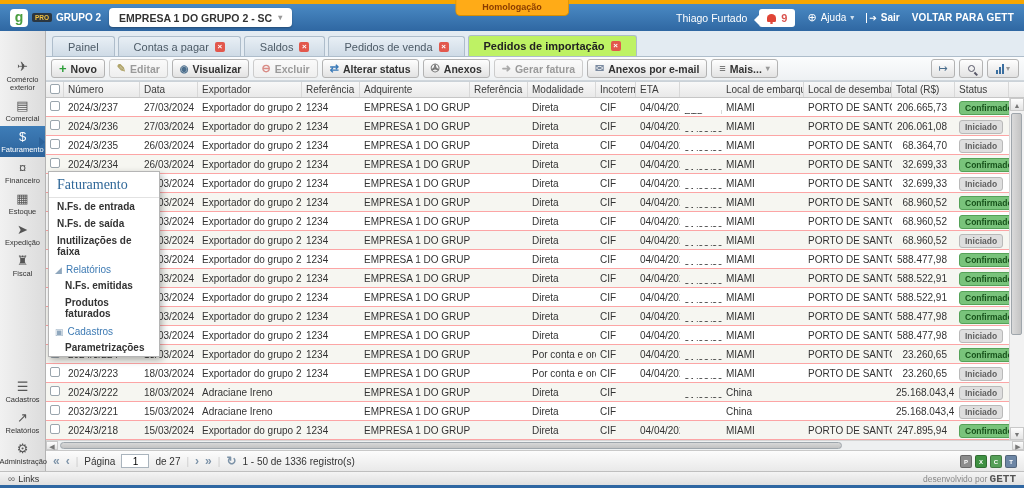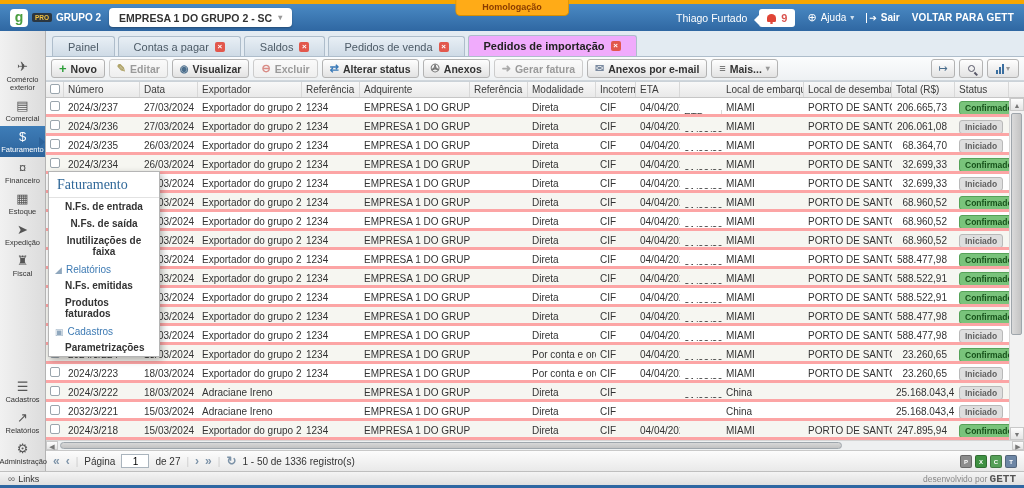--- a/index.html
+++ b/index.html
@@ -42,21 +42,21 @@
   .side-item .lbl{font-size:7.5px;color:#333;text-align:center;line-height:8px;margin-top:2px;max-width:46px;}
   .side-item.active{background:linear-gradient(#3e7db8,#2d639b);}
   .side-item.active .glyph,.side-item.active .lbl{color:#fff;}
   .side-item.active:after{content:"";position:absolute;right:-5px;top:50%;margin-top:-5px;
     border:5px solid transparent;border-left:6px solid #2d639b;z-index:60;}
   
   .main{position:absolute;left:46px;top:31px;right:0;bottom:17px;display:flex;flex-direction:column;background:#e6edf3;}
   .tabbar{height:26px;display:flex;align-items:flex-end;padding:0 6px;gap:3px;background:#e3ebf2;border-bottom:1px solid #aebdcb;}
   .tab{height:20px;display:flex;align-items:center;gap:6px;padding:0 15px;background:linear-gradient(#e8eff5,#cfdbe6);
     border:1px solid #aebdcb;border-bottom:none;border-radius:3px 3px 0 0;font-size:11px;color:#4c5a66;cursor:pointer;white-space:nowrap;}
-  .tab.active{background:#f0abfc;font-weight:bold;color:#222;height:21px;}
+  .tab.active{background:#bef264;font-weight:bold;color:#222;height:21px;}
   .tab-close{width:10px;height:10px;background:#e2574c;border-radius:2px;color:#fff;font-size:8px;line-height:10px;
     text-align:center;font-weight:bold;}
   .toolbar{height:24px;background:linear-gradient(#fbfcfd,#eef1f3);border-bottom:1px solid #cfd6dc;
     display:flex;align-items:center;padding:0 5px;gap:4px;}
   .tbtn{height:19px;display:inline-flex;align-items:center;gap:4px;padding:0 7px;border:1px solid #b3b3b3;border-radius:3px;
     background:linear-gradient(#fefefe,#e3e3e3);font-size:10.5px;font-weight:bold;color:#333;cursor:pointer;white-space:nowrap;}
   .tbtn.disabled{color:#9a9a9a;border-color:#cccccc;background:linear-gradient(#fafafa,#efefef);cursor:default;}
   .tico{font-size:11px;line-height:11px;}
   [data-name="plus-icon"]{color:#2e9e3a;font-weight:bold;font-size:13px;}
   [data-name="pencil-icon"]{color:#b0a469;}
@@ -73,21 +73,21 @@
   .lens{width:7px;height:7px;border:1.5px solid #556;border-radius:50%;position:relative;display:inline-block;}
   .lens:after{content:"";position:absolute;width:4px;height:1.5px;background:#556;transform:rotate(45deg);left:5px;top:7px;}
   .bars{display:inline-flex;align-items:flex-end;gap:1px;height:10px;}
   .bars i{width:2px;background:#3a6e9f;display:block;}
   .bars i:nth-child(1){height:4px;}.bars i:nth-child(2){height:7px;}.bars i:nth-child(3){height:10px;}
   
   .grid{flex:1;position:relative;background:#fff;border-top:1px solid #cbd2d8;overflow:hidden;}
   .ghead{display:flex;height:16px;background:linear-gradient(#f8f8f8,#e9e9e9);border-bottom:1px solid #c6c6c6;padding-right:15px;}
   .gcol{padding:2px 4px;font-size:10px;color:#3c3c3c;border-right:1px solid #d8d8d8;white-space:nowrap;overflow:hidden;cursor:pointer;}
   .grows{position:absolute;top:16px;left:0;right:15px;bottom:0;overflow:hidden;}
-  .grow{display:flex;height:19px;border-bottom:3px solid #fca5a5;cursor:pointer;}
+  .grow{display:flex;height:19px;border-bottom:1px solid #fca5a5;cursor:pointer;}
   .grow.alt{background:#f6f6f1;}
   .gcell{padding:3px 4px;font-size:10px;color:#333;white-space:nowrap;overflow:hidden;line-height:13px;}
   .num{text-align:right;padding-right:8px;}
   .c0{width:18px;}.c1{width:76px;}.c2{width:58px;}.c3{width:104px;}.c4{width:58px;}.c5{width:110px;}
   .c6{width:58px;}.c7{width:68px;}.c8{width:40px;}.c9{width:44px;}.c10{width:42px;margin-top:28px;}.c11{width:82px;}
   .c12{width:88px;}.c13{width:63px;}.c14{width:54px;}
   .cb{display:inline-block;width:10px;height:10px;background:#fff;border:1px solid #9aa5ad;border-radius:2px;}
   .badge{display:inline-block;padding:1px 5px;border-radius:3px;font-size:8.5px;font-weight:bold;line-height:10px;}
   .badge.ok{background:#79c37b;border:1px solid #55a258;color:#17521a;}
   .badge.init{background:#dedede;border:1px solid #b9b9b9;color:#5f5f5f;}
@@ -110,21 +110,21 @@
   .pg-input{width:28px;height:14px;border:1px solid #aab4bd;font-size:10px;text-align:center;
     font-family:"Liberation Sans",sans-serif;padding:0;}
   .sep{color:#ccc;}
   .xicons{margin-left:auto;display:flex;gap:3px;}
   .xicon{width:12px;height:13px;border-radius:2px;color:#fff;font-size:6px;font-weight:bold;text-align:center;
     line-height:13px;display:inline-block;cursor:pointer;border:1px solid rgba(0,0,0,.25);}
   
   .flyout{position:absolute;left:2px;top:89px;width:112px;background:#fff;border:1px solid #b5b5b5;
     box-shadow:2px 3px 7px rgba(0,0,0,.3);z-index:30;}
   .fly-title{font-family:"Liberation Serif",serif;font-size:14px;color:#2f6798;padding:5px 8px 4px;border-bottom:1px solid #e2e2e2;}
-  .fly-item{font-size:10px;font-weight:bold;color:#333;padding:3px 8px;cursor:pointer;text-align:center;}
+  .fly-item{font-size:10px;font-weight:bold;color:#333;padding:3px 8px;cursor:pointer;}
   .fly-section{font-size:10px;color:#3d7ab3;padding:4px 6px 2px;display:flex;gap:4px;align-items:center;}
   .fly-ico{font-size:9px;color:#8fa7bd;}
   .fly-sub{font-size:10px;font-weight:bold;color:#333;padding:3px 8px 3px 16px;cursor:pointer;}
   
   .footer{position:absolute;left:0;right:0;bottom:3px;height:14px;background:linear-gradient(#f4f4f4,#e0e0e0);
     border-top:1px solid #bfbfbf;display:flex;align-items:center;padding:0 8px;font-size:9px;color:#333;z-index:45;}
   .link-ic{color:#777;font-size:10px;margin-right:3px;}
   .credit{margin-left:auto;color:#888;font-size:8.5px;}
   .credit b{color:#555;font-size:11px;font-family:Liberation Mono, monospace;}
   .blue-strip{position:absolute;bottom:0;height:3px;left:0;right:0;background:#2f67a2;z-index:46;}

